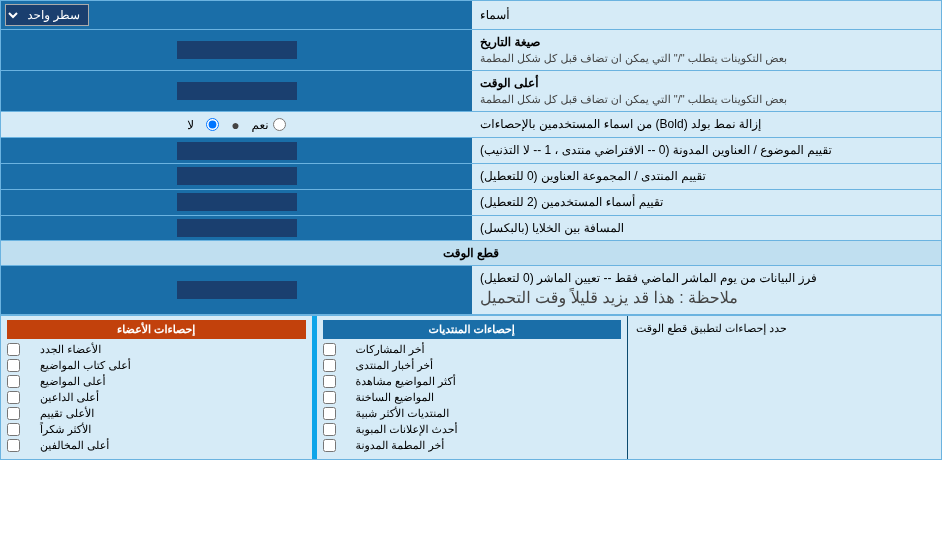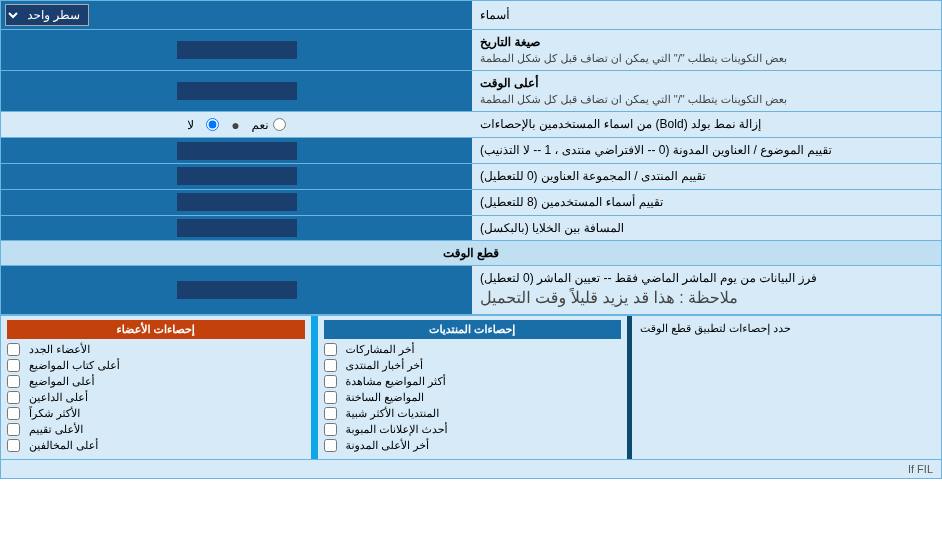--- a/index.html
+++ b/index.html
@@ -46,21 +46,21 @@
       direction: ltr;
     }
 
     
     .row-1 .label-cell { width: 470px; }
     .row-1 .input-cell { width: 472px; justify-content: flex-end; }
 
     .checkbox-item {
       display: flex;
       align-items: center;
-      gap: 9px;
+      gap: 20px;
       margin-bottom: 3px;
       font-size: 11px;
       justify-content: flex-end;
     }
 
     .checkbox-item input[type="checkbox"] {
       margin: 0;
     }
   </style>
 </head>
@@ -131,21 +131,21 @@
     <div class="label-cell" style="width:470px;">
       <span>تقييم المنتدى / المجموعة العناوين (0 للتعطيل)</span>
     </div>
     <div class="input-cell" style="width:472px; background:#1a6ea8;">
       <input type="text" style="background: rgb(26, 63, 111); color: rgb(255, 255, 255); border: none; padding: 2px 6px; font-size: 12px; text-align: center; width: 120px; direction: ltr;">
     </div>
   </div>
 
   <div class="row">
     <div class="label-cell" style="width:470px;">
-      <span>تقييم أسماء المستخدمين (8 للتعطيل)</span>
+      <span>تقييم أسماء المستخدمين (2 للتعطيل)</span>
     </div>
     <div class="input-cell" style="width:472px; background:#1a6ea8;">
       <input type="text" style="background: rgb(26, 63, 111); color: rgb(255, 255, 255); border: none; padding: 2px 6px; font-size: 12px; text-align: center; width: 120px; direction: ltr;">
     </div>
   </div>
 
   <div class="row">
     <div class="label-cell" style="width:470px;">
       <span>المسافة بين الخلايا (بالبكسل)</span>
     </div>
@@ -163,25 +163,25 @@
       <span>فرز البيانات من يوم الماشر الماضي فقط -- تعيين الماشر (0 لتعطيل)</span>
       <span style="font-size:16px;color:#444;">ملاحظة : هذا قد يزيد قليلاً وقت التحميل</span>
     </div>
     <div class="input-cell" style="width:472px; background:#1a6ea8;">
       <input type="text" style="background: rgb(26, 63, 111); color: rgb(255, 255, 255); border: none; padding: 2px 6px; font-size: 12px; text-align: center; width: 120px; direction: ltr;">
     </div>
   </div>
 
   <div style="display:flex;width:100%;border-top:1px solid #6bb3e0;">
 
-    <div style="width:314px;background:#d6ebf7;padding:6px 8px;display:flex;align-items:flex-start;justify-content:flex-end;border-left:5px solid #0c4a6e;">
+    <div style="width:314px;background:#d6ebf7;padding:6px 8px;display:flex;align-items:flex-start;justify-content:flex-end;border-left:1px solid #0c4a6e;">
       <span style="text-align:right;font-size:11px;">حدد إحصاءات لتطبيق قطع الوقت</span>
     </div>
 
-    <div style="flex:1;background:#d6ebf7;padding:4px 6px;border-left:7px solid #0ea5e9;">
+    <div style="flex:1;background:#d6ebf7;padding:4px 6px;border-left:5px solid #0ea5e9;">
       <div style="background:#1a6ea8;color:#fff;font-weight:bold;text-align:center;padding:3px 4px;margin-bottom:4px;font-size:11px;">
         <span>إحصاءات المنتديات</span>
       </div>
       <div class="checkbox-item">
         <span>أخر المشاركات</span>
         <input type="checkbox" style="">
       </div>
       <div class="checkbox-item">
         <span>أخر أخبار المنتدى</span>
         <input type="checkbox" style="">
@@ -196,21 +196,21 @@
       </div>
       <div class="checkbox-item">
         <span>المنتديات الأكثر شبية</span>
         <input type="checkbox" style="">
       </div>
       <div class="checkbox-item">
         <span>أحدث الإعلانات المبوبة</span>
         <input type="checkbox" style="">
       </div>
       <div class="checkbox-item">
-        <span>أخر الأعلى المدونة</span>
+        <span>أخر المطمة المدونة</span>
         <input type="checkbox" style="">
       </div>
     </div>
 
     <div style="flex:1;background:#d6ebf7;padding:4px 6px;">
       <div style="background:#c2410c;color:#fff;font-weight:bold;text-align:center;padding:3px 4px;margin-bottom:4px;font-size:11px;">
         <span>إحصاءات الأعضاء</span>
       </div>
       <div class="checkbox-item">
         <span>الأعضاء الجدد</span>
@@ -222,31 +222,28 @@
       </div>
       <div class="checkbox-item">
         <span>أعلى المواضيع</span>
         <input type="checkbox" style="">
       </div>
       <div class="checkbox-item">
         <span>أعلى الداعين</span>
         <input type="checkbox" style="">
       </div>
       <div class="checkbox-item">
+        <span>الأعلى تقييم</span>
+        <input type="checkbox" style="">
+      </div>
+      <div class="checkbox-item">
         <span>الأكثر شكراً</span>
         <input type="checkbox" style="">
       </div>
       <div class="checkbox-item">
-        <span>الأعلى تقييم</span>
-        <input type="checkbox" style="">
-      </div>
-      <div class="checkbox-item">
         <span>أعلى المخالفين</span>
         <input type="checkbox" style="">
       </div>
     </div>
   </div>
 
-  <div style="background:#d6ebf7;padding:3px 8px;text-align:right;font-size:11px;border-top:1px solid #6bb3e0;color:#555;">
-    <span>If FIL</span>
-  </div>
 
 </div>
 
 </body></html>

